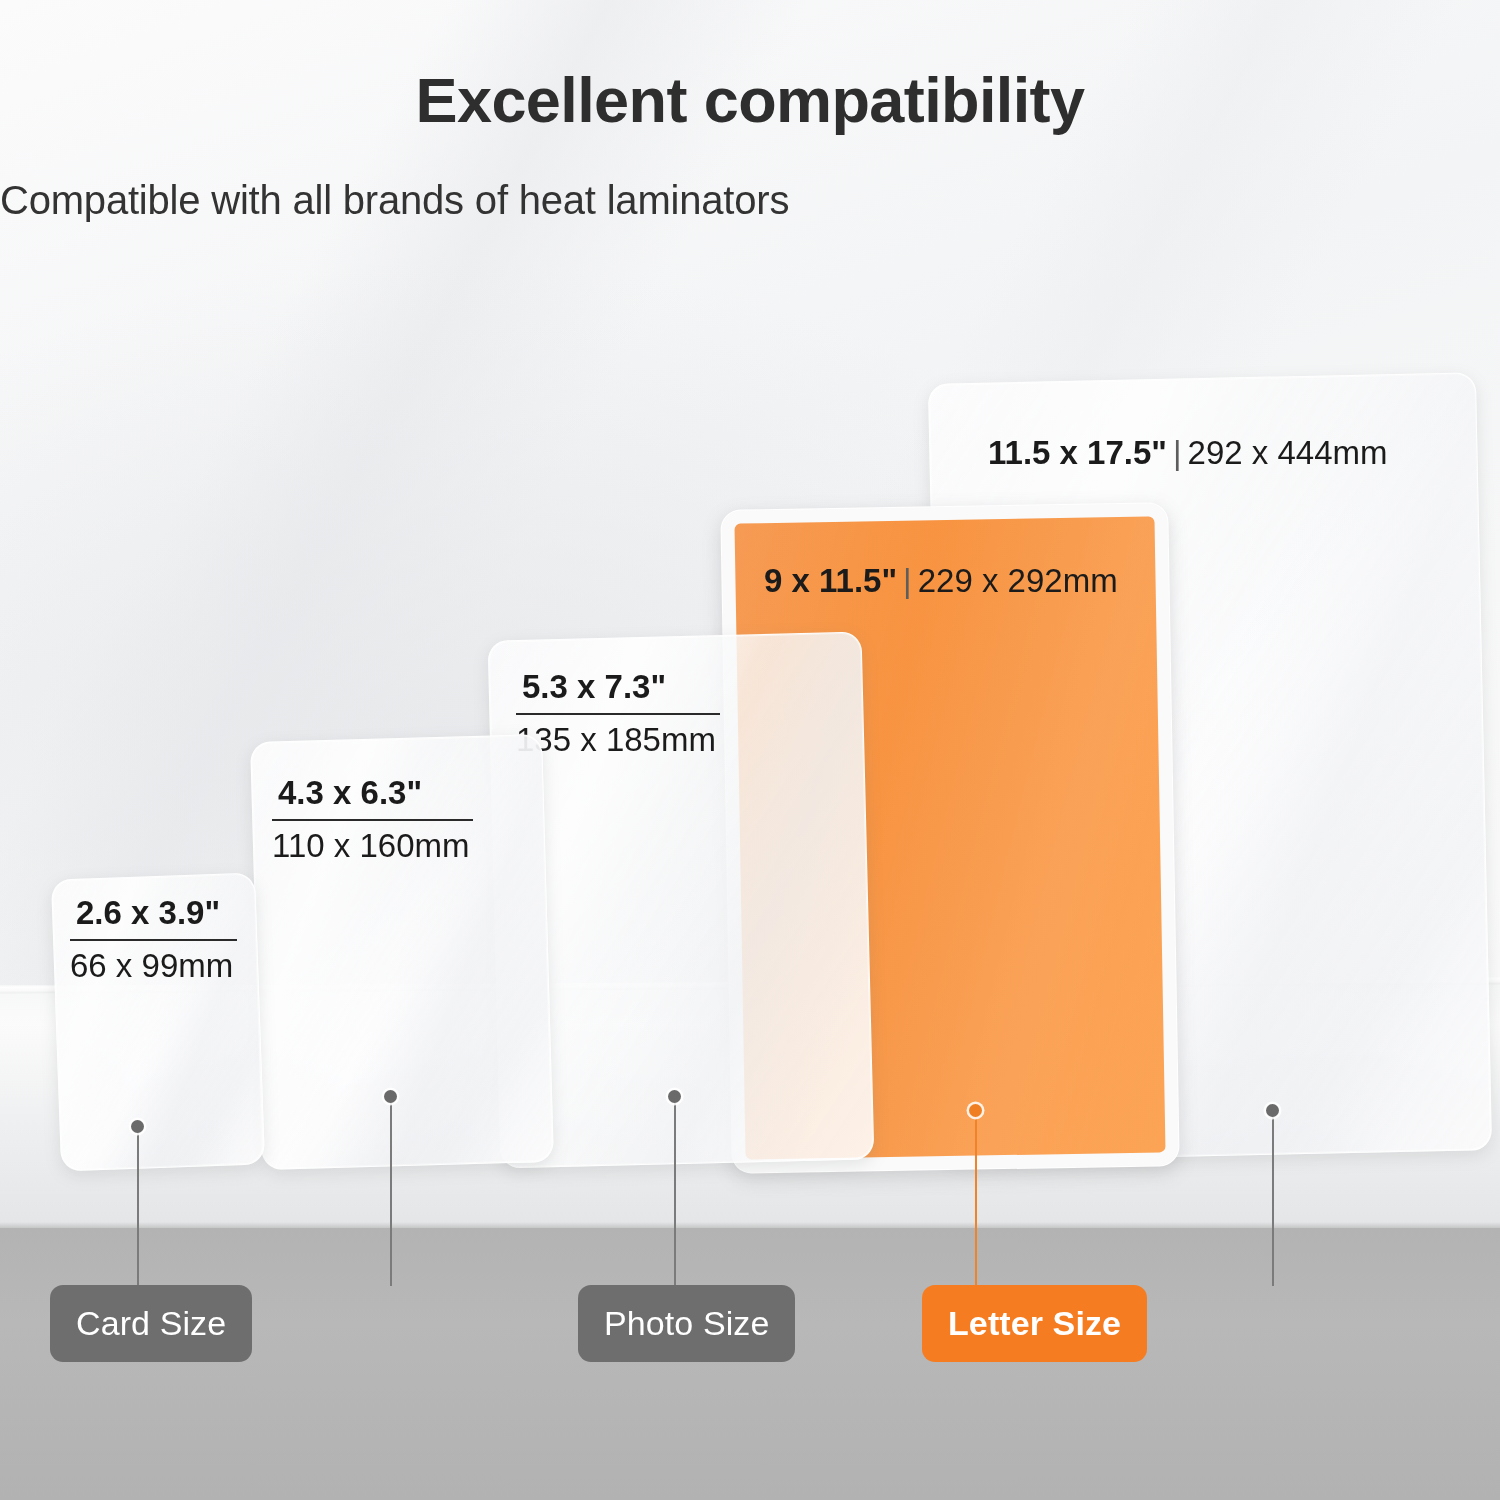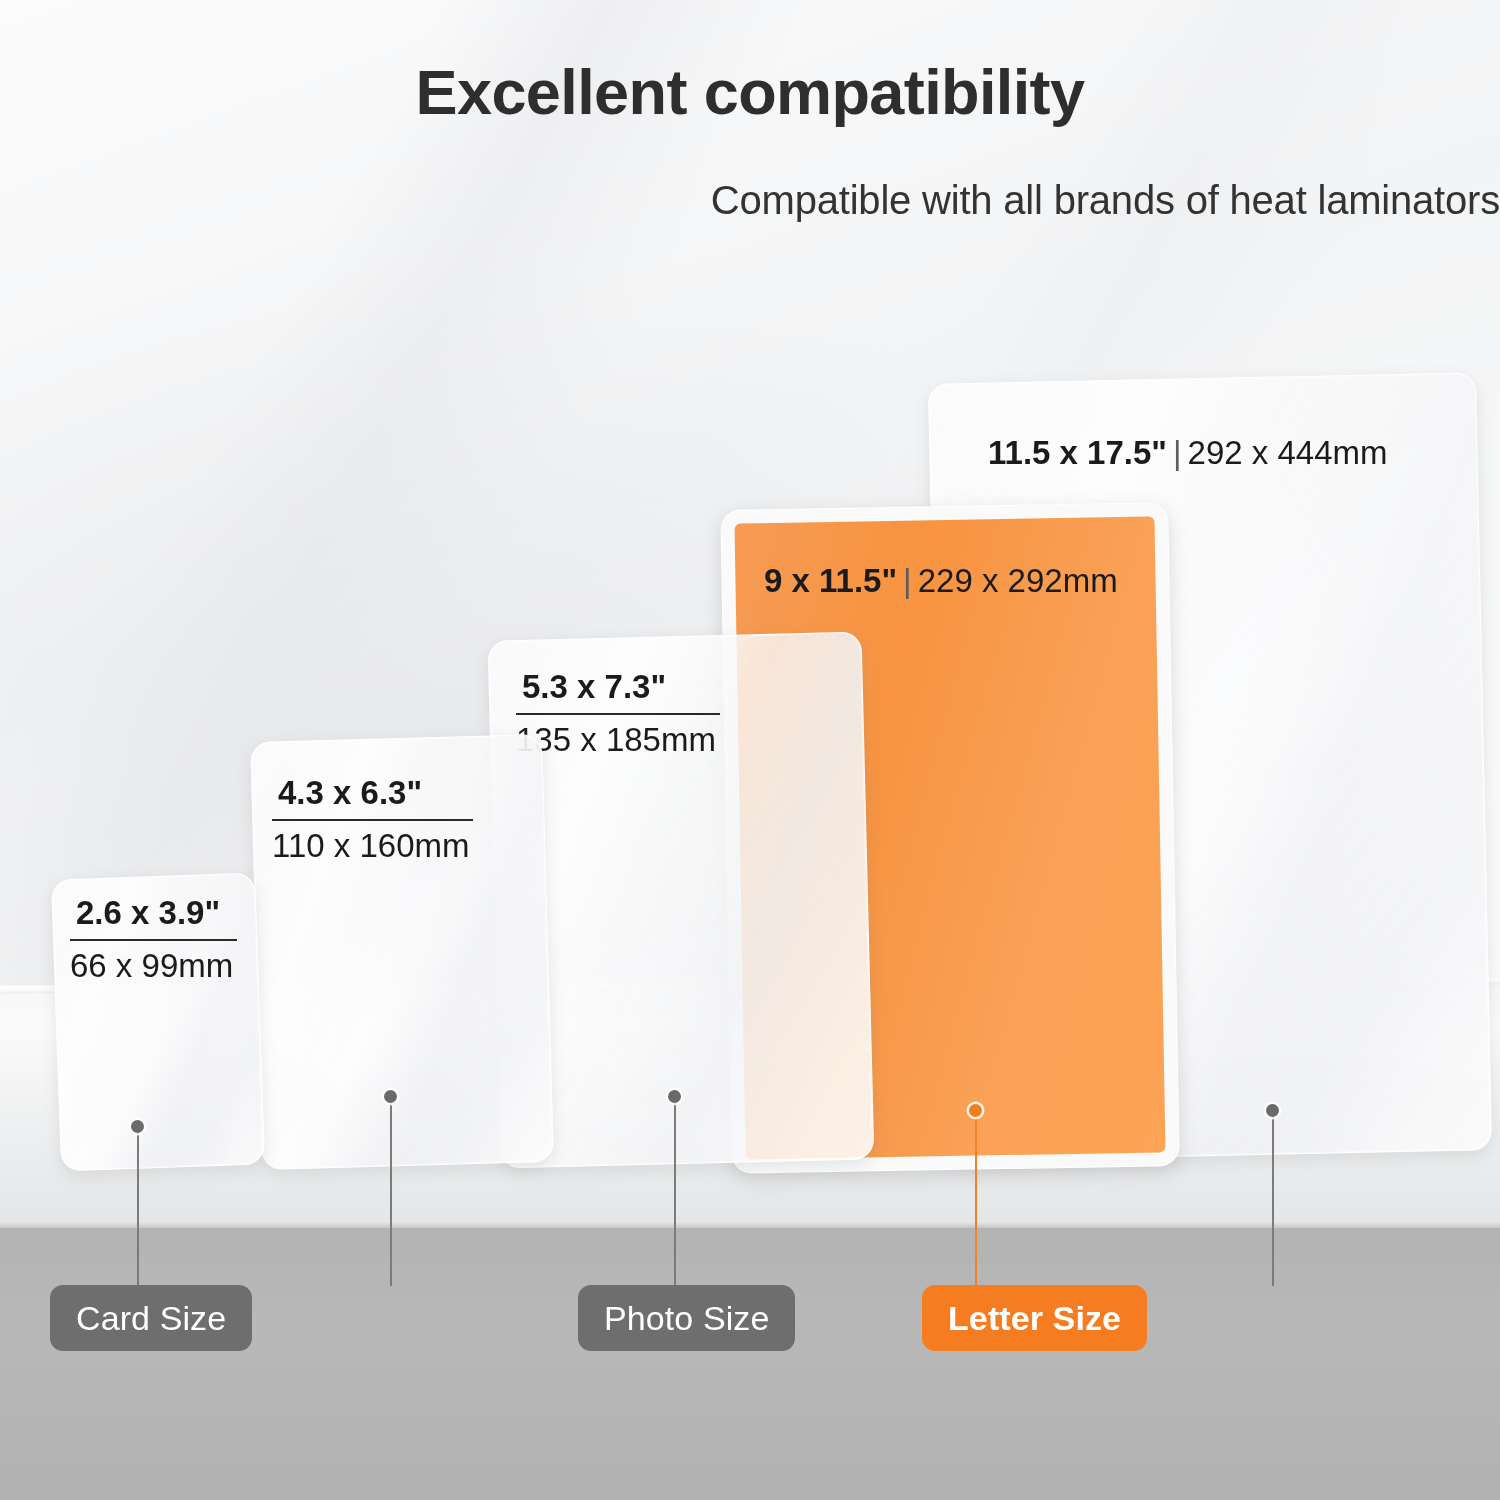--- a/index.html
+++ b/index.html
@@ -59,31 +59,31 @@
   }
   .bg-front-top {
     position: absolute;
     left: 0; top: 1222px; width: 1500px; height: 10px;
     background: linear-gradient(180deg, rgba(210,210,210,0) 0%, rgba(178,178,178,1) 100%);
   }
 
   
   .title {
     position: absolute;
-    left: 0; top: 56px; width: 1500px;
+    left: 0; top: 64px; width: 1500px;
     text-align: center;
     font-size: 63px;
     font-weight: bold;
     color: #2e2e2e;
     letter-spacing: -0.6px;
   }
   .subtitle {
     position: absolute;
     left: 0; top: 178px; width: 1500px;
-    text-align: right;
+    text-align: left;
     font-size: 40px;
     font-weight: normal;
     color: #333333;
     letter-spacing: -0.2px;
   }
 
   
   .sheet {
     position: absolute;
     border-radius: 20px;
@@ -182,21 +182,21 @@
     width: 13px; height: 13px;
     border-radius: 50%;
     background: #6a6a6a;
     box-shadow: 0 0 0 2.5px rgba(255,255,255,0.85);
   }
   .dot.accent { background: #ef7f22; }
 
   
   .pill {
     position: absolute;
-    height: 66px;
+    height: 77px;
     border-radius: 13px;
     background: #6e6e6e;
     color: #ffffff;
     font-size: 34px;
     display: flex;
     align-items: center;
     justify-content: center;
     padding: 8px 26px;
     white-space: nowrap;
     letter-spacing: 0.1px;

